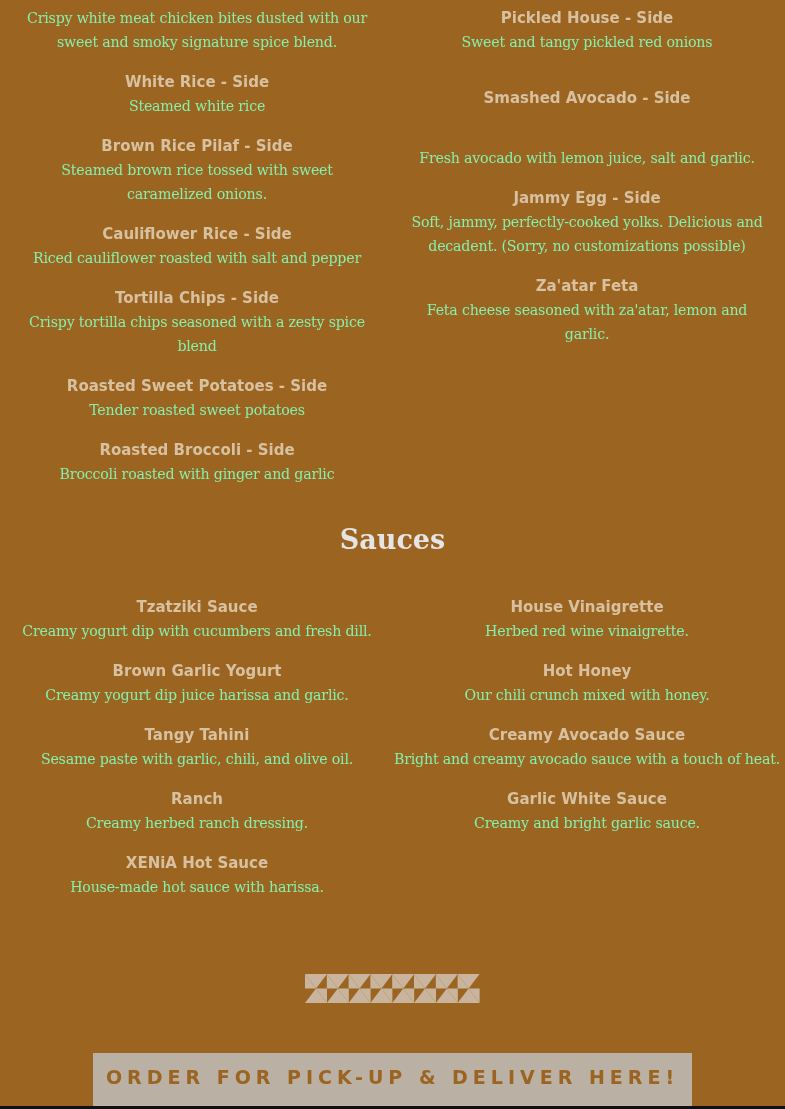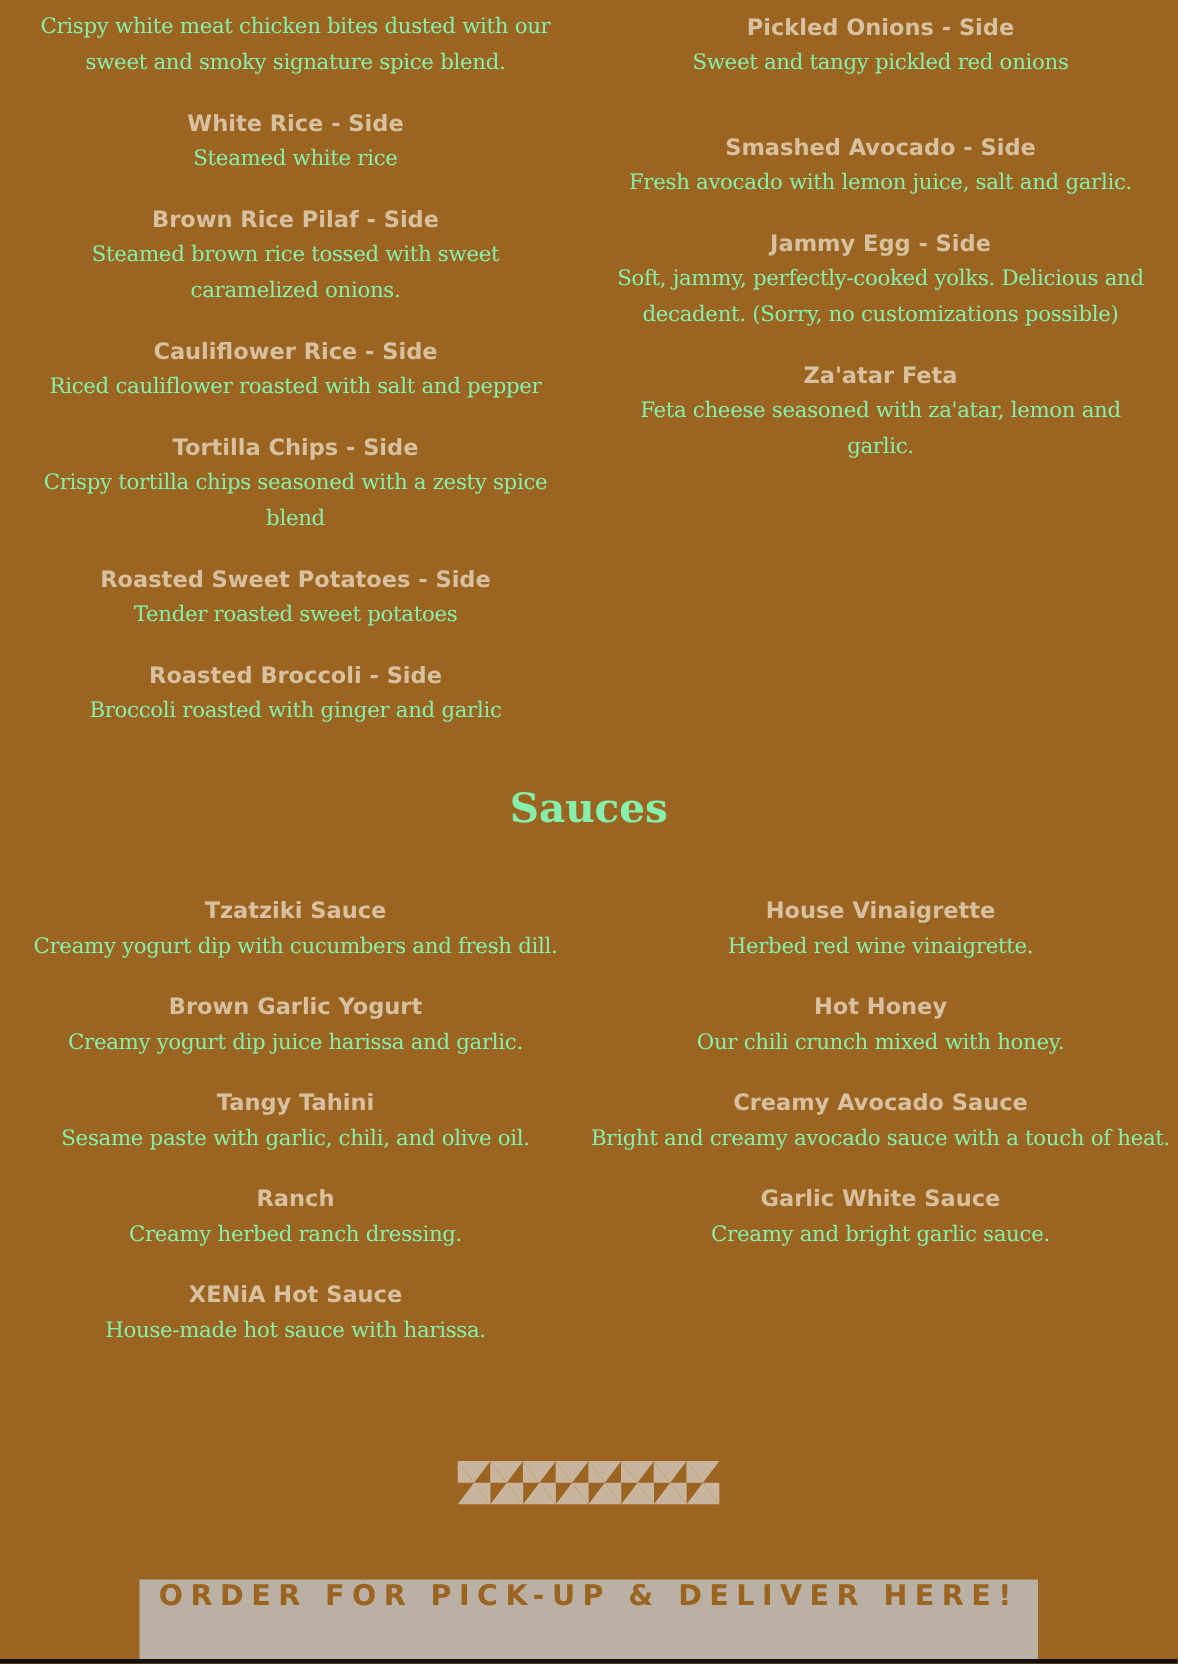--- a/index.html
+++ b/index.html
@@ -26,29 +26,29 @@
       font-size: 14.2px; line-height: 24px;
       color: #86efac;
       padding: 0 14px;
       letter-spacing: -0.2px;
     }
     .gap { height: 16px; }
     .section-title {
       position: absolute; left: 0; width: 785px; top: 520px;
       text-align: center;
       font-family: "DejaVu Serif", serif; font-weight: bold;
-      font-size: 27px; line-height: 40px; color: #86efac;
+      font-size: 27px; line-height: 40px; color: #e5e5e5;
     }
     .pattern {
       position: absolute; left: 305px; top: 974px; width: 175px; height: 29px;
     }
     .order-btn {
       position: absolute; left: 93px; top: 1053px; width: 599px; height: 53px;
       background: #bab0a4; border: none; cursor: pointer;
-      display: flex; align-items: flex-start; justify-content: center;
+      display: flex; align-items: center; justify-content: center;
       padding: 0 0 6px 0; box-sizing: border-box;
     }
     .order-btn span {
       font-family: "DejaVu Sans", sans-serif; font-weight: bold;
       font-size: 19px; letter-spacing: 5px; color: #9b6420;
     }
     .bottom-bar {
       position: absolute; left: 0; top: 1106px; width: 785px; height: 3px; background: #111;
     }
   </style>
@@ -86,28 +86,28 @@
   </div>
   <div class="gap"></div>
   <div class="item">
     <div class="item-title">Roasted Broccoli - Side</div>
     <div class="item-desc">Broccoli roasted with ginger and garlic</div>
   </div>
 </div>
 
 <div class="col col-right" style="top:6px;">
   <div class="item">
-    <div class="item-title">Pickled Onions - Side</div>
+    <div class="item-title">Pickled House - Side</div>
     <div class="item-desc">Sweet and tangy pickled red onions</div>
   </div>
   <div class="gap"></div>
   <div class="gap"></div>
   <div class="item">
     <div class="item-title">Smashed Avocado - Side</div>
-    <div class="item-desc" style="padding:0;">Fresh avocado with lemon juice, salt and garlic.</div>
+    <div class="item-desc" style="padding:0;margin-top:36px;">Fresh avocado with lemon juice, salt and garlic.</div>
   </div>
   <div class="gap"></div>
   <div class="item">
     <div class="item-title">Jammy Egg - Side</div>
     <div class="item-desc" style="padding:0;">Soft, jammy, perfectly-cooked yolks. Delicious and decadent. (Sorry, no customizations possible)</div>
   </div>
   <div class="gap"></div>
   <div class="item">
     <div class="item-title">Za'atar Feta</div>
     <div class="item-desc" style="padding:0 30px;">Feta cheese seasoned with za'atar, lemon and garlic.</div>

